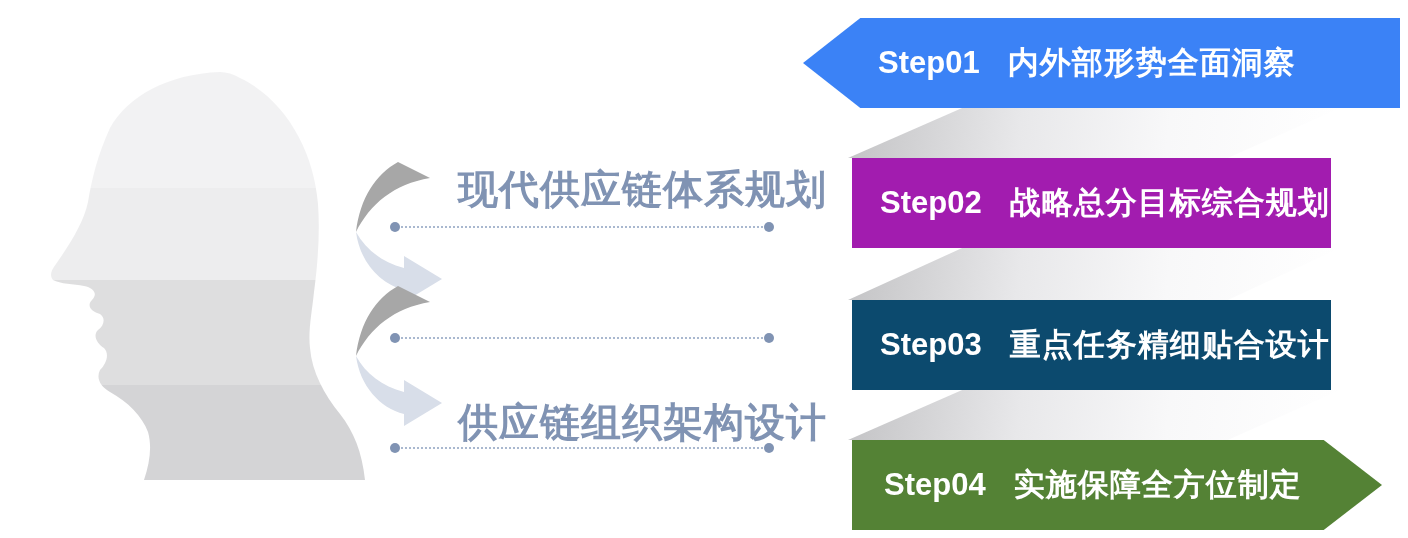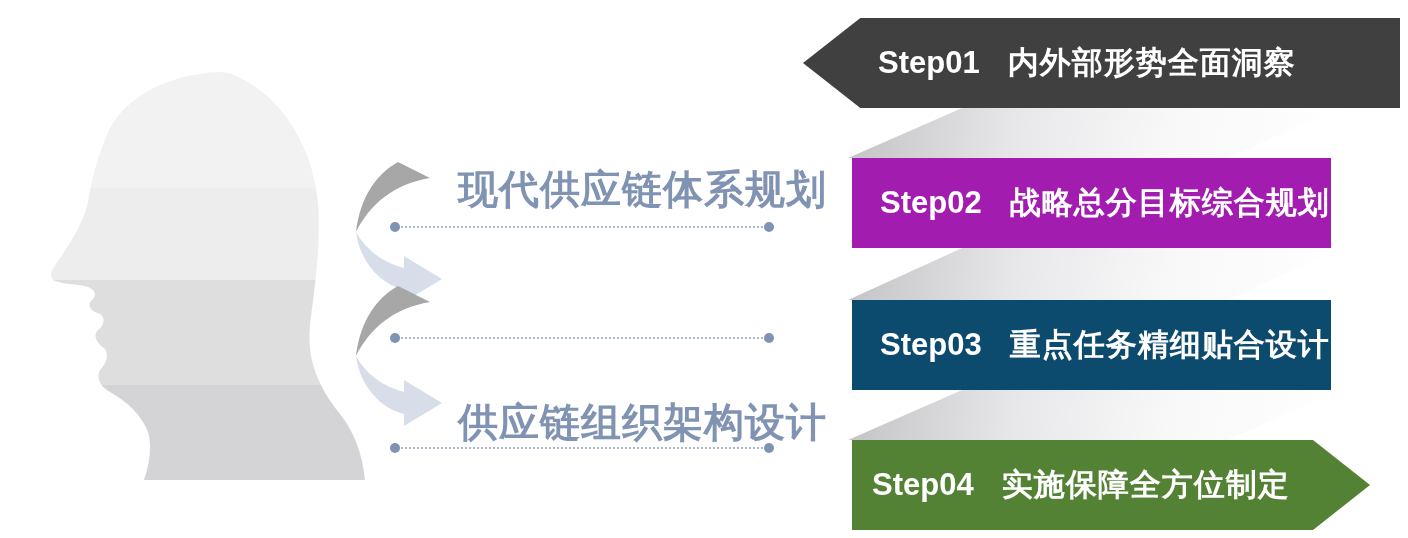--- a/index.html
+++ b/index.html
@@ -35,21 +35,21 @@
   .banner{
     position:absolute;height:90px;display:flex;align-items:center;
     color:#ffffff;font-weight:bold;font-size:31px;white-space:nowrap;
   }
   .banner .step-no{letter-spacing:0;}
   .banner .step-title{margin-left:28px;letter-spacing:1px;}
   .banner.s1{left:803px;top:18px;width:522px;padding-left:75px;
     clip-path:polygon(0 50%,9.6% 0,100% 0,100% 100%,9.6% 100%);}
   .banner.s2{left:852px;top:158px;width:451px;padding-left:28px;}
   .banner.s3{left:852px;top:300px;width:451px;padding-left:28px;}
-  .banner.s4{left:852px;top:440px;width:498px;padding-left:20px;
+  .banner.s4{left:852px;top:440px;width:498px;padding-left:32px;
     clip-path:polygon(0 0,89% 0,100% 50%,89% 100%,0 100%);}
   
   .fold{
     position:absolute;left:848px;width:492px;
     background:linear-gradient(97deg,#c3c3c5 0%,#e8e8ea 35%,#f8f8f9 65%,#ffffff 100%);
     clip-path:polygon(23.2% 0,100% 0,77.2% 100%,0% 100%);
   }
   .fold.f1{top:108px;height:50px;}
   .fold.f2{top:248px;height:52px;}
   .fold.f3{top:390px;height:50px;}
@@ -126,21 +126,21 @@
 
   <div class="dotline l2"></div>
 
   <div class="mid-item t3" style="color: rgb(128, 147, 179);">供应链组织架构设计</div>
   <div class="dotline l3"></div>
 
   <div class="fold f1"></div>
   <div class="fold f2"></div>
   <div class="fold f3"></div>
 
-  <div class="banner s1" style="background-color: #404040;">
+  <div class="banner s1" style="background-color: #3b82f6;">
     <span class="step-no">Step01</span>
     <span class="step-title">内外部形势全面洞察</span>
   </div>
 
   <div class="banner s2" style="background-color: #a21caf;">
     <span class="step-no">Step02</span>
     <span class="step-title">战略总分目标综合规划</span>
   </div>
 
   <div class="banner s3" style="background-color: #0c4a6e;">

